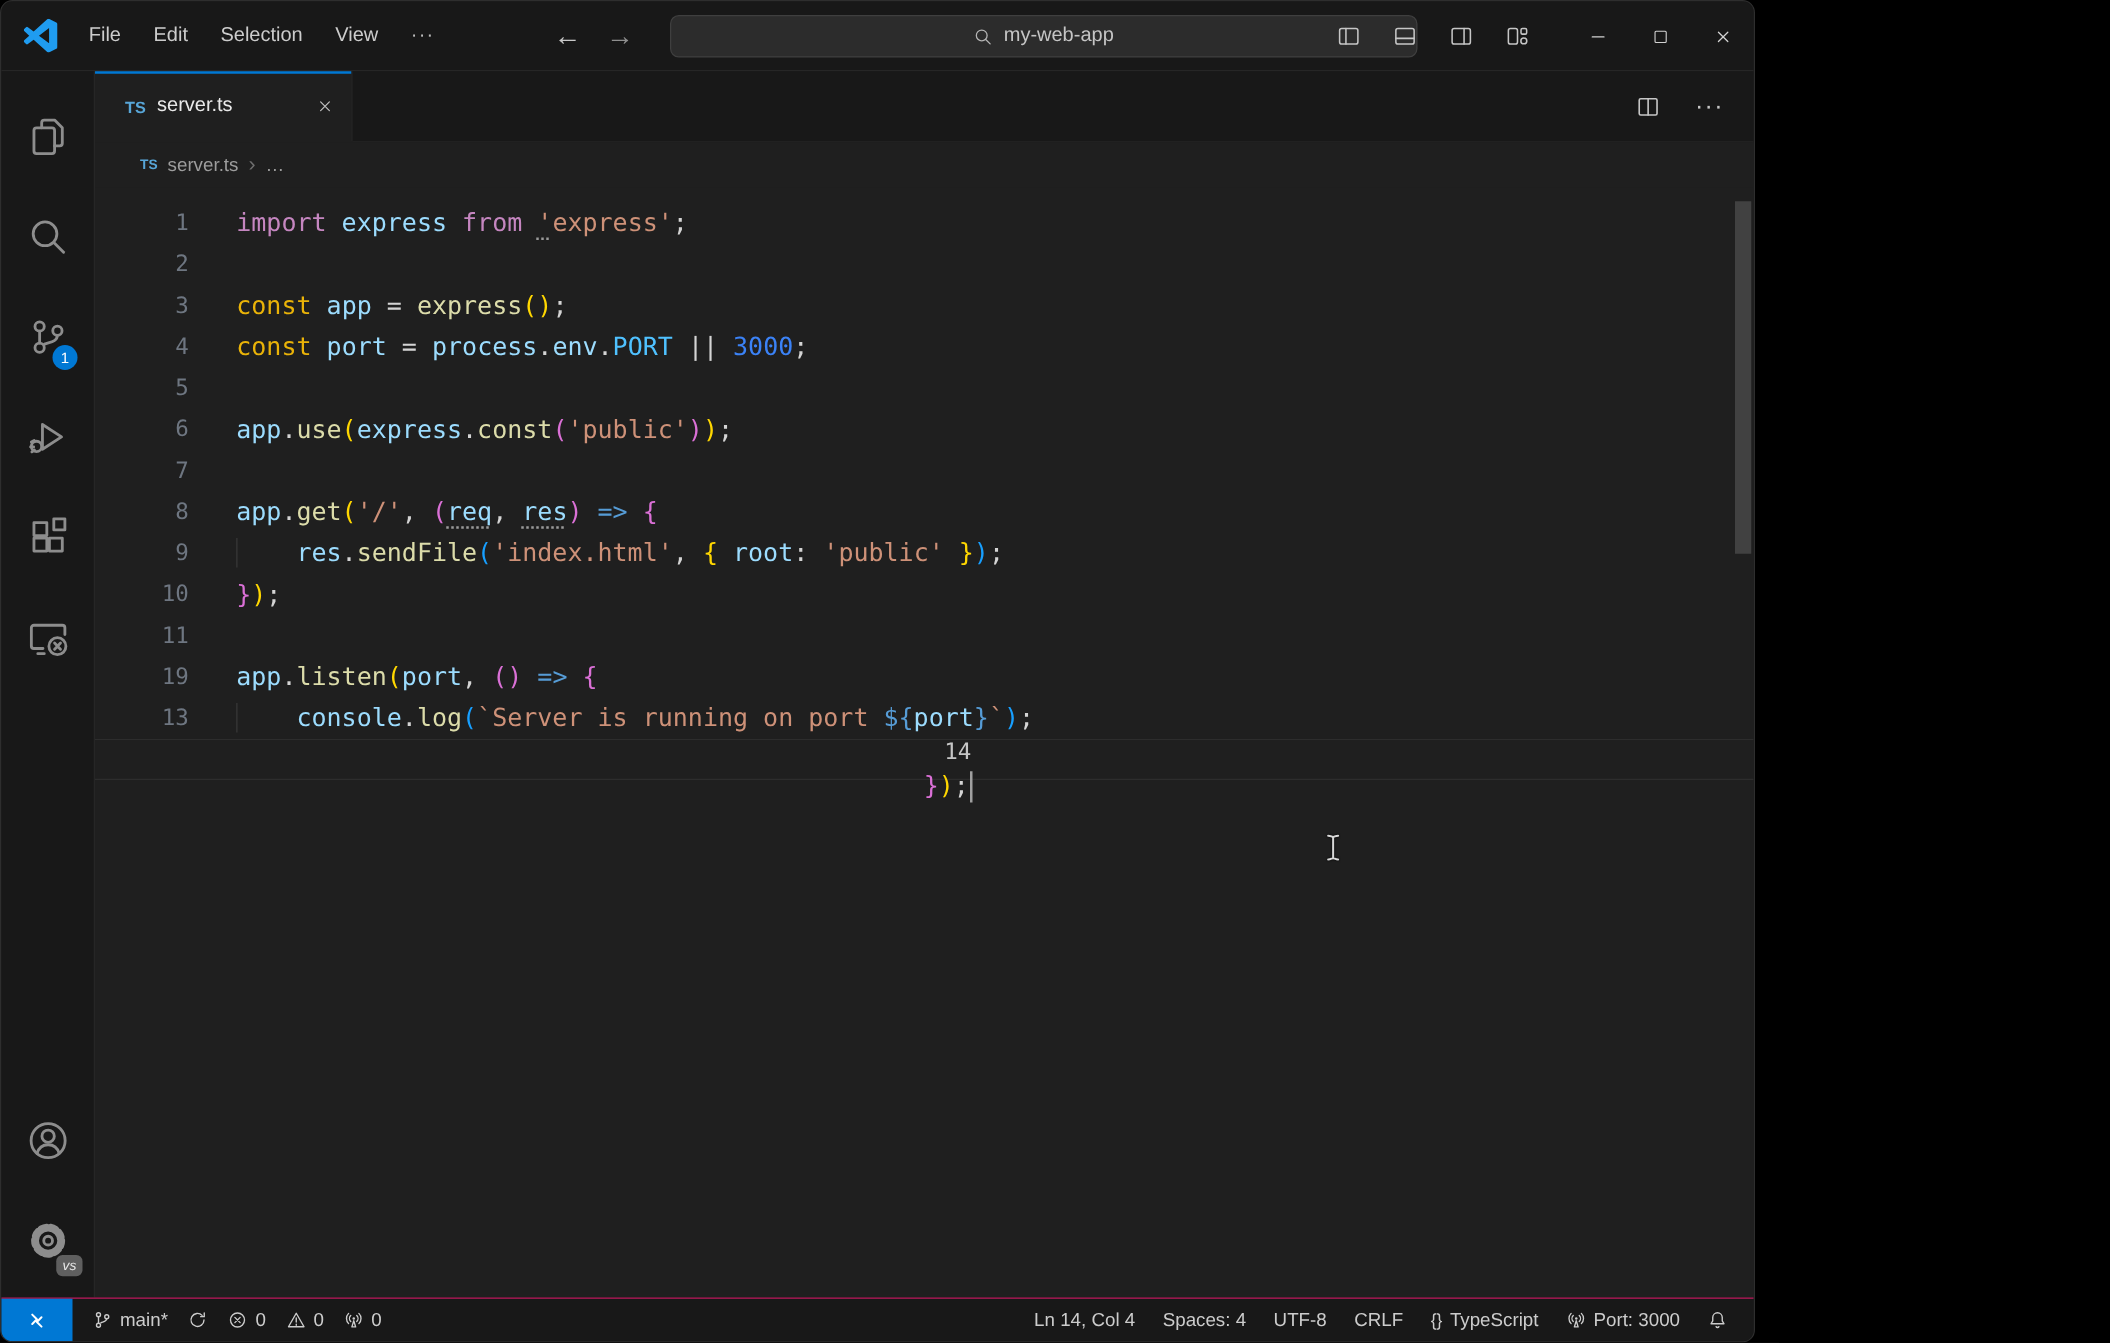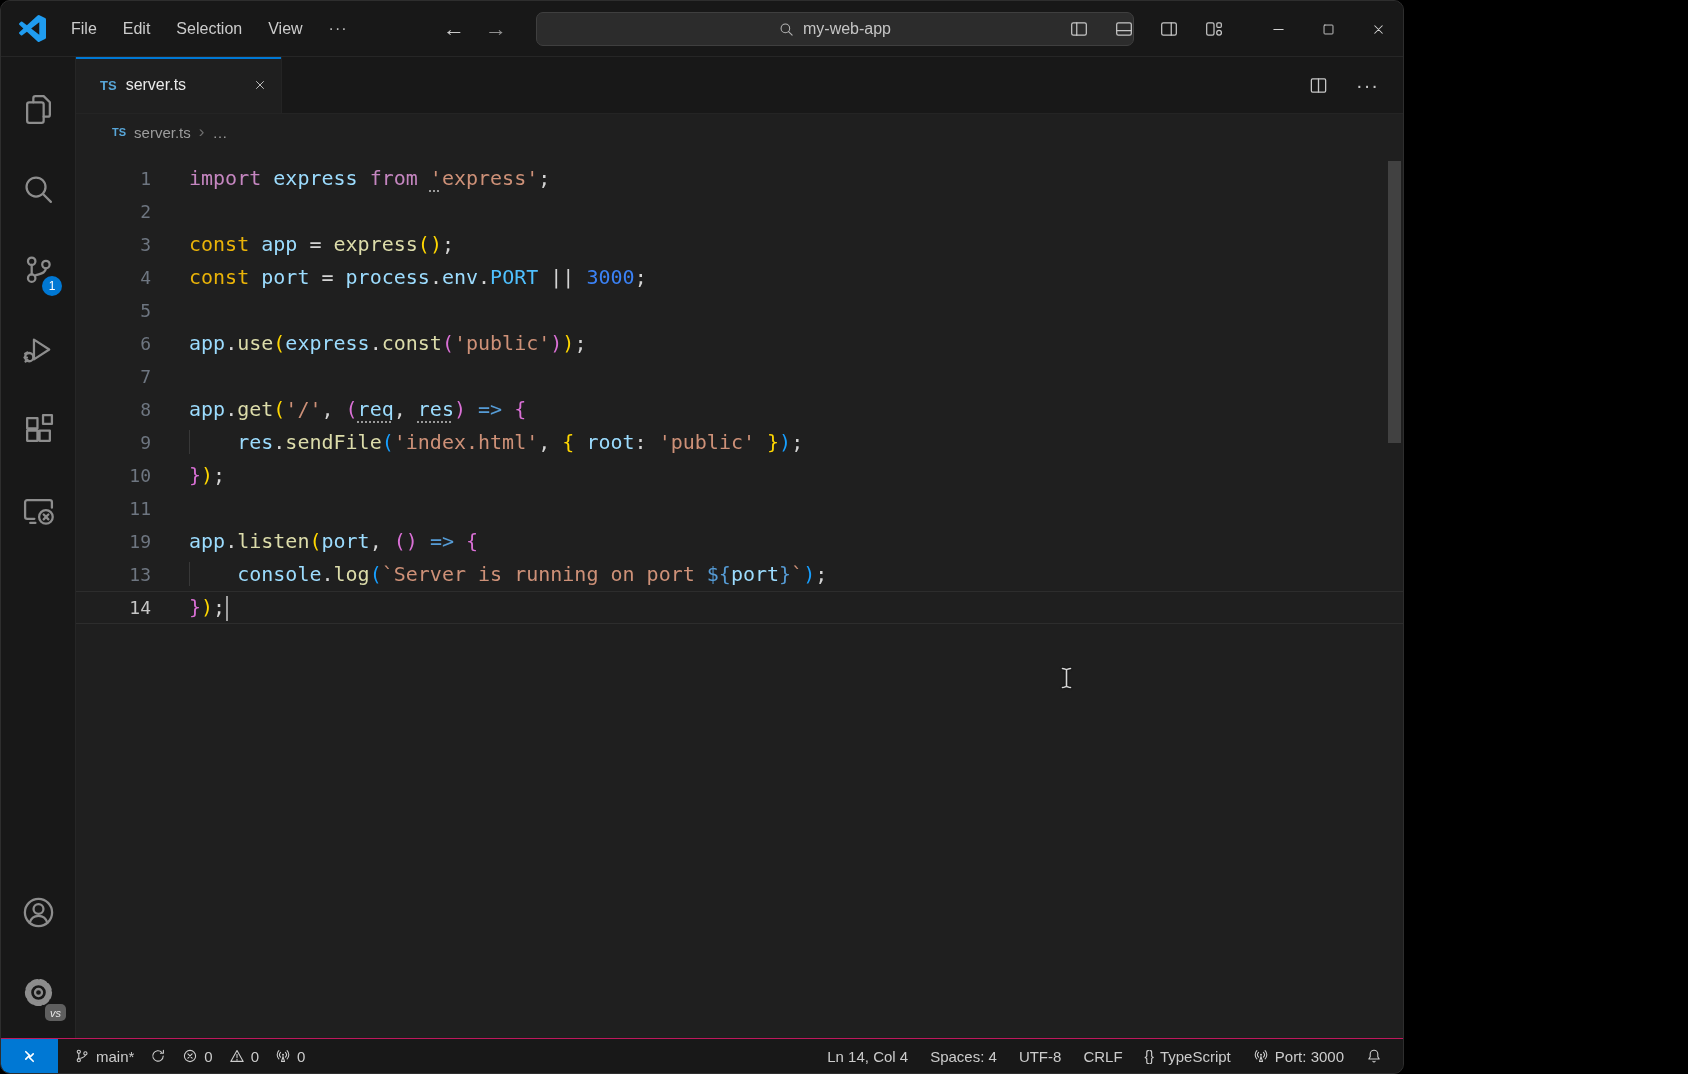--- a/index.html
+++ b/index.html
@@ -54,21 +54,21 @@
   .breadcrumb{position:absolute;left:75px;top:113px;right:0;height:36px;background:#1f1f1f;display:flex;align-items:center;padding-left:36px;gap:8px;font-size:15px;color:#9d9d9d;}
   .breadcrumb .ts-ico{font-size:11px;}
   .bc-sep{color:#6f6f6f;font-size:17px;}
 
   
   .editor{position:absolute;left:75px;top:149px;right:0;bottom:35px;background:#1f1f1f;font-family:"DejaVu Sans Mono",monospace;overflow:hidden;}
   .code-rows{padding-top:12px;}
   .code-row{display:flex;height:33px;align-items:center;}
   .line-num{width:75px;text-align:right;color:#6e7681;font-size:18px;flex:none;font-family:"DejaVu Sans Mono",monospace;}
   .code-line{margin-left:38px;font-size:20px;white-space:pre;color:#d4d4d4;line-height:33px;}
-  .code-row.current{box-shadow:inset 0 1px 0 #2d2d2d, inset 0 -1px 0 #2d2d2d;}
+  .code-row.current{box-shadow:inset 0 1px 0 #2d2d2d, inset 0 -1px 0 #2d2d2d;flex-direction:column;}
   .code-row.current .line-num{color:#c6c6c6;}
   .caret{display:inline-block;width:2px;height:25px;background:#9f9f9f;vertical-align:middle;margin-left:1px;}
 
   
   .pl{color:#d4d4d4}.k1{color:#eab308}.k2{color:#c586c0}.v{color:#9cdcfe}
   .c2{color:#4fc1ff}.f{color:#dcdcaa}.s{color:#ce9178}.n{color:#3b82f6}
   .b1{color:#ffd700}.b2{color:#da70d6}.b3{color:#179fff}.ar{color:#569cd6}.tpl{color:#569cd6}
   .u,.hint{text-decoration:underline dotted #9a9a9a;text-underline-offset:5px;text-decoration-thickness:2px;}
   .ind{box-shadow:inset 1px 0 0 #383838;}
 

